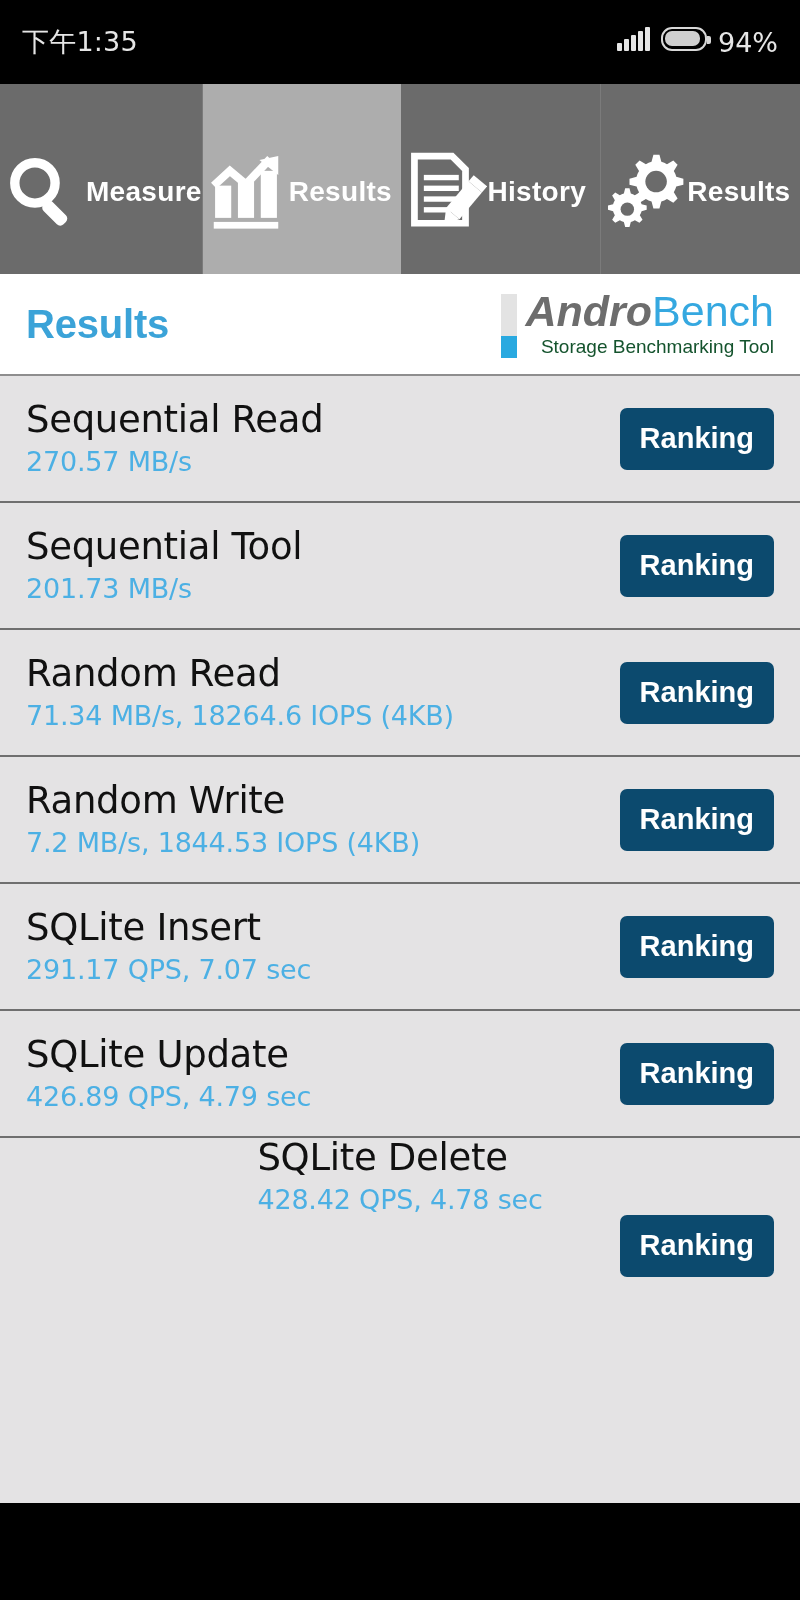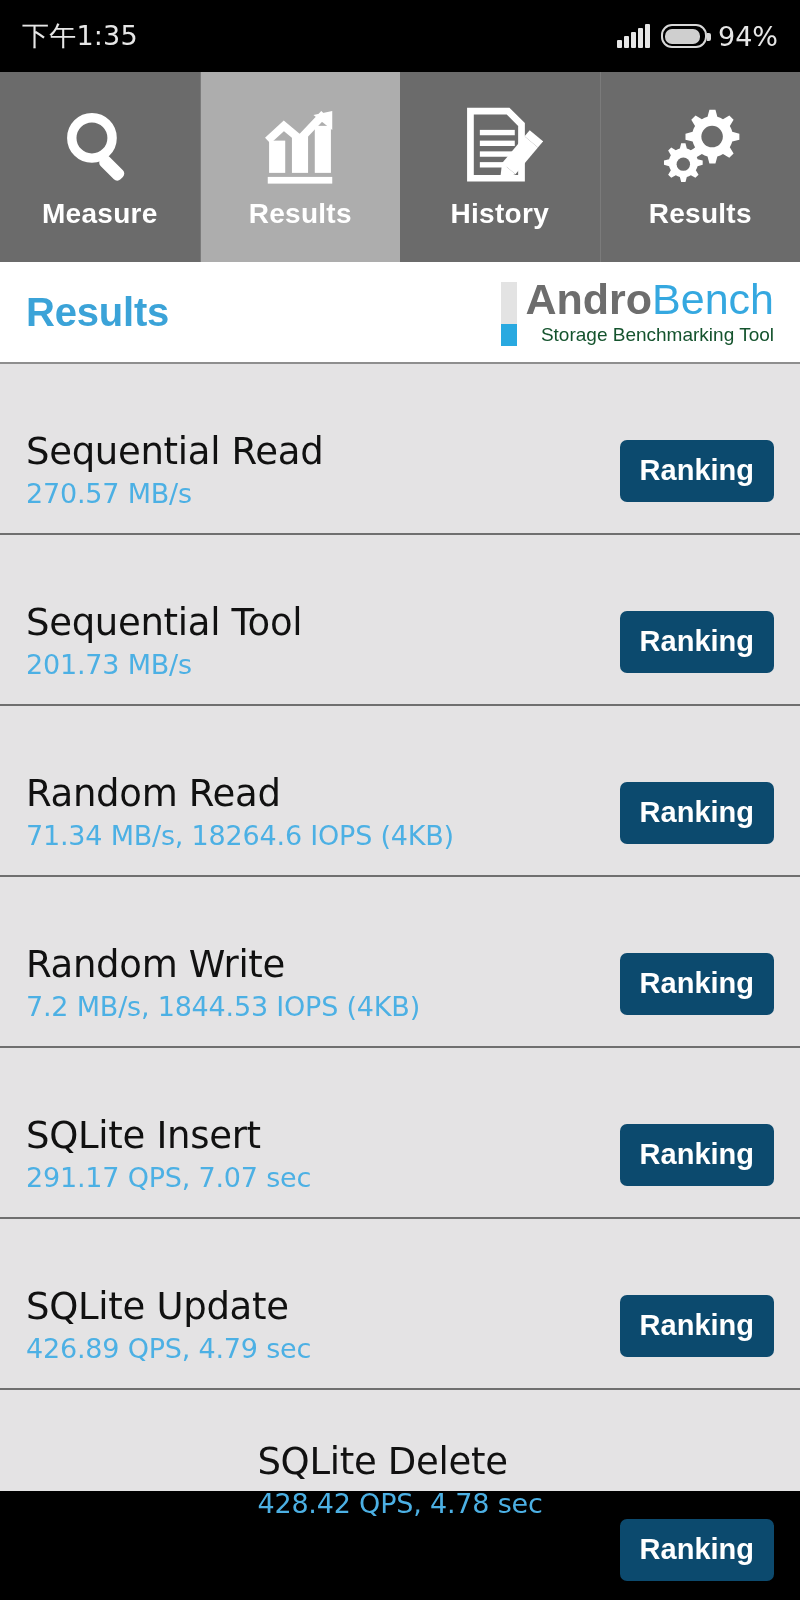--- a/index.html
+++ b/index.html
@@ -6,29 +6,29 @@
   html, body {
     width:800px; height:1600px;
     background:#000;
     font-family:"DejaVu Sans", sans-serif;
     overflow:hidden;
   }
   #phone { width:800px; height:1600px; position:relative; background:#000; }
 
   
   .statusbar {
-    height:72px; width:100%;
+    height:84px; width:100%;
     background:#000; color:#e8e8e8;
     display:flex; align-items:center;
     padding:0 22px;
     position:relative;
   }
   .status-time { font-size:27px; letter-spacing:.2px; color:#e6e6e6;
                  font-family:"DejaVu Sans", sans-serif; }
-  .status-right { margin-left:auto; display:flex; align-items:center; gap:11px; }
+  .status-right { margin-left:auto; display:flex; align-items:flex-start; gap:11px; }
   .signal { display:flex; align-items:flex-end; gap:2.5px; height:24px; }
   .signal i { display:block; width:4.5px; background:#e6e6e6; border-radius:1px; }
   .signal i:nth-child(1){ height:8px; }
   .signal i:nth-child(2){ height:12px; }
   .signal i:nth-child(3){ height:16px; }
   .signal i:nth-child(4){ height:20px; }
   .signal i:nth-child(5){ height:24px; }
   .battery {
     width:46px; height:24px; border:2.5px solid #d8d8d8; border-radius:11px;
     position:relative; padding:2.5px; background:#000;
@@ -37,21 +37,21 @@
     content:""; position:absolute; right:-6px; top:7px;
     width:4px; height:8px; background:#d8d8d8; border-radius:0 2px 2px 0;
   }
   .battery span{ display:block; height:100%; width:94%; background:#cfcfcf; border-radius:7px; }
   .status-pct { font-size:27px; color:#e6e6e6; }
 
   
   .tabbar { display:flex; width:100%; height:190px; background:#6b6b6b; }
   .tab {
     flex:1 1 0; background:#6b6b6b;
-    display:flex; flex-direction:column; align-items:center; justify-content:flex-start;
+    display:flex; align-items:center; justify-content:flex-start;
     padding-top:24px;
     position:relative;
     border-right:1px solid #7b7b7b;
   }
   .tab:last-child{ border-right:none; }
   .tab.active { background:#adadad; border-right:none; }
   .tab .ticon { height:100px; display:flex; align-items:center; justify-content:center; }
   .tab .tlabel {
     color:#fff; font-size:28px; font-weight:bold; letter-spacing:.3px;
     font-family:"Liberation Sans", sans-serif;
@@ -69,35 +69,34 @@
     font-family:"Liberation Sans", sans-serif;
     letter-spacing:-0.2px;
   }
   .brand { margin-left:auto; display:flex; align-items:stretch; }
   .brand-bar { width:16px; display:flex; flex-direction:column; margin-right:8px; margin-top:4px; }
   .brand-bar .seg-top { flex:1; background:#e3e3e3; }
   .brand-bar .seg-bot { height:22px; background:#29a9e0; }
   .brand-text { display:flex; flex-direction:column; align-items:flex-end; }
   .brand-name { font-size:43px; font-weight:bold; line-height:0.98;
                 font-family:"Liberation Sans", sans-serif; white-space:nowrap; }
-  .brand-name .a { color:#6d6d6d; }
+  .brand-name .a { color:#6d6d6d;font-style:italic; }
   .brand-name .b { color:#35a8e0; font-weight:normal; }
   .brand-tag { font-size:19px; color:#14532d; margin-top:3px;
                font-family:Liberation Sans, sans-serif; white-space:nowrap; }
 
   
   .content { background:#e4e3e4; height:1129px; width:100%;
              border-top:2px solid #8e8e8e; position:relative; }
   .row {
     height:127px; width:100%;
     display:flex; align-items:center;
-    padding:8px 26px;
+    padding:0 26px;
     border-bottom:2px solid #6f6f6f;
     position:relative;
-    margin-top:44px;
   }
   .row-texts { display:flex; flex-direction:column; justify-content:center; }
   .row-title {
     font-size:37px; color:#111; line-height:1.08;
     font-family:"DejaVu Sans", sans-serif;
     letter-spacing:-0.3px;
   }
   .row-value {
     font-size:27px; color:#4cb0e4; margin-top:7px; line-height:1.1;
     font-family:"DejaVu Sans", sans-serif;

